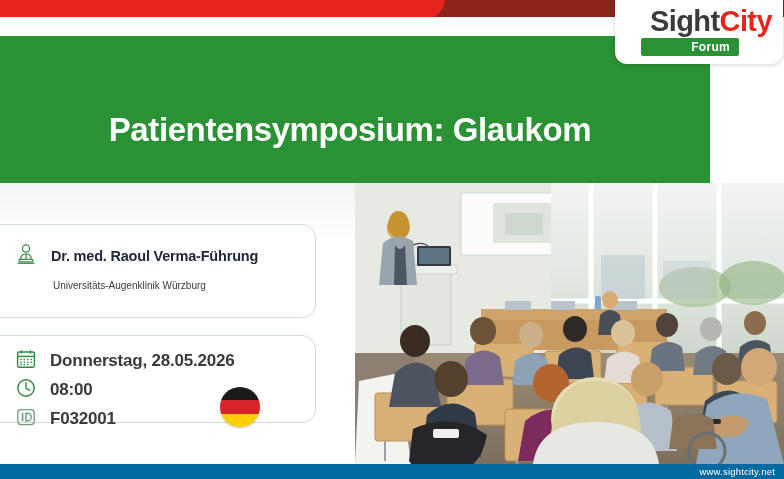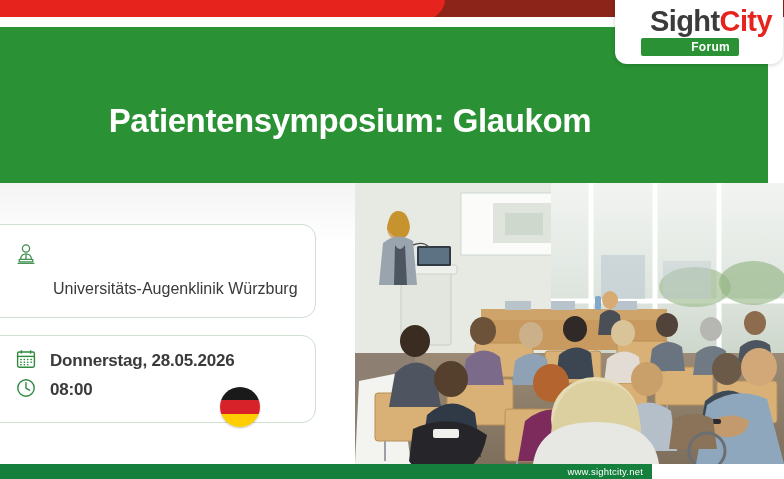--- a/index.html
+++ b/index.html
@@ -41,22 +41,22 @@
     position: absolute;
     left: 0; top: 17px;
     width: 784px;
     height: 10px;
     background: #fdfdfd;
   }
 
   
   .banner {
     position: absolute;
-    left: 0; top: 27px;
-    width: 768px;
+    left: 0; top: 36px;
+    width: 710px;
     height: 156px;
     background: #2a9134;
   }
   .banner-title {
     position: absolute;
     left: 0; top: 74px;
     width: 700px;
     text-align: center;
     color: #ffffff;
     font-size: 33px;
@@ -144,21 +144,21 @@
     color: #21283b;
     font-size: 14.5px;
     font-weight: bold;
     letter-spacing: -0.2px;
     white-space: nowrap;
   }
   .speaker-affil {
     position: absolute;
     left: 66px; top: 55px;
     color: #3a3a3a;
-    font-size: 16px;
+    font-size: 10px;
     white-space: nowrap;
   }
 
   .meta-list {
     position: absolute;
     left: 28px; top: 10px;
   }
   .meta-row {
     display: flex;
     align-items: center;
@@ -194,23 +194,23 @@
     height: 281px;
     overflow: hidden;
     background: #cfd6cc;
   }
   .photo svg { display: block; }
 
   
   .footer {
     position: absolute;
     left: 0; bottom: 0;
-    width: 652px;
+    width: 784px;
     height: 15px;
-    background: #15803d;
+    background: #0369a1;
   }
   .footer-url {
     position: absolute;
     right: 9px; top: 0;
     color: #ffffff;
     font-size: 9.5px;
     line-height: 15px;
     letter-spacing: 0.2px;
   }
 </style>
@@ -243,20 +243,21 @@
       <div class="speaker-row">
         <span>
           <svg width="26" height="26" viewBox="0 0 26 26" fill="none" stroke="#3f8f4d" stroke-width="1.3">
             <circle cx="13" cy="7.5" r="3.6"></circle>
             <path d="M7.6 18.2c0-3.2 2.4-5.4 5.4-5.4s5.4 2.2 5.4 5.4"></path>
             <line x1="13" y1="13.2" x2="13" y2="18.3"></line>
             <rect x="6.2" y="18.3" width="13.6" height="2.6" rx="0.5"></rect>
             <line x1="4.6" y1="22.3" x2="21.4" y2="22.3"></line>
           </svg>
         </span>
+        <span class="speaker-name">Dr. med. Raoul Verma-Führung</span>
       </div>
       <div class="speaker-affil">Universitäts-Augenklinik Würzburg</div>
     </div>
 
     <div class="card card-meta">
       <div class="meta-list">
 
         <div class="meta-row">
           <span>
             <svg width="22" height="22" viewBox="0 0 22 22" fill="none" stroke="#2f8a3e" stroke-width="1.4">
@@ -285,20 +286,30 @@
         <div class="meta-row">
           <span>
             <svg width="22" height="22" viewBox="0 0 22 22" fill="none" stroke="#2f8a3e" stroke-width="1.4">
               <circle cx="11" cy="11" r="8.2"></circle>
               <polyline points="11,5.8 11,11.3 14.6,13.2" stroke-linecap="round" stroke-linejoin="round"></polyline>
             </svg>
           </span>
           <span class="meta-text">08:00</span>
         </div>
 
+        <div class="meta-row">
+          <span>
+            <svg width="22" height="22" viewBox="0 0 22 22" fill="none" stroke="#6f9c79" stroke-width="1.3">
+              <rect x="2.8" y="3.6" width="16.4" height="15" rx="3.4"></rect>
+              <line x1="7.6" y1="7.2" x2="7.6" y2="15" stroke-width="1.7"></line>
+              <path d="M10.9 7.2h1.5a3.9 3.9 0 0 1 0 7.8h-1.5z" stroke-width="1.4"></path>
+            </svg>
+          </span>
+          <span class="meta-text">F032001</span>
+        </div>
 
       </div>
       <div class="flag">
         <i class="b"></i>
           <i class="r"></i>
           <i class="y"></i>
       </div>
     </div>
   </div>
 

